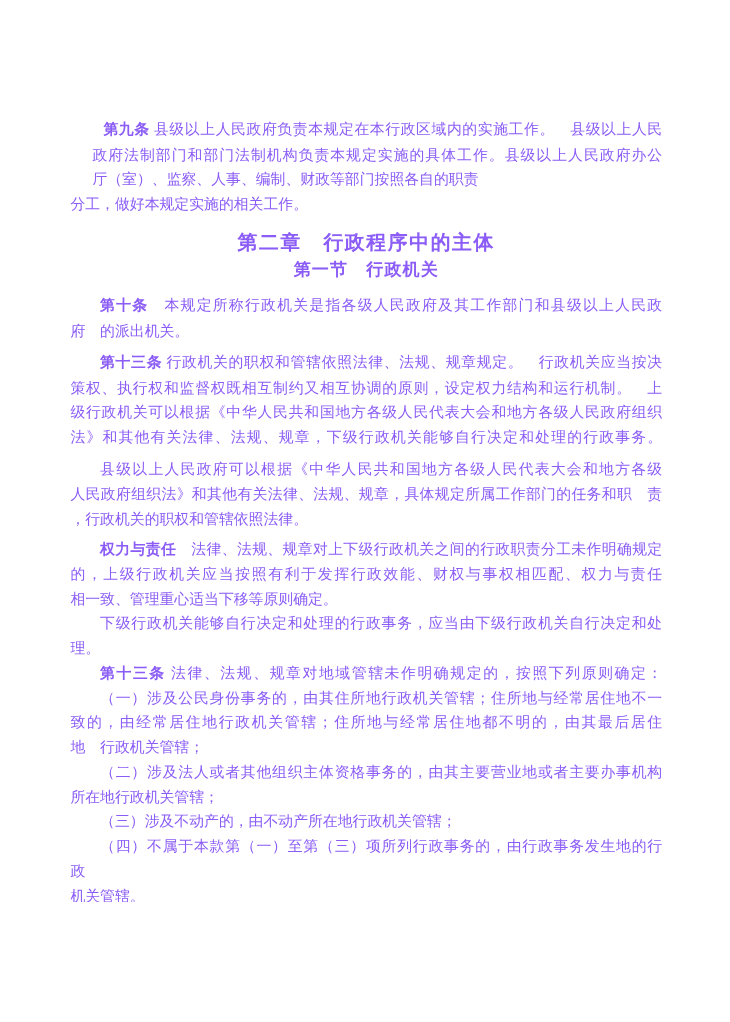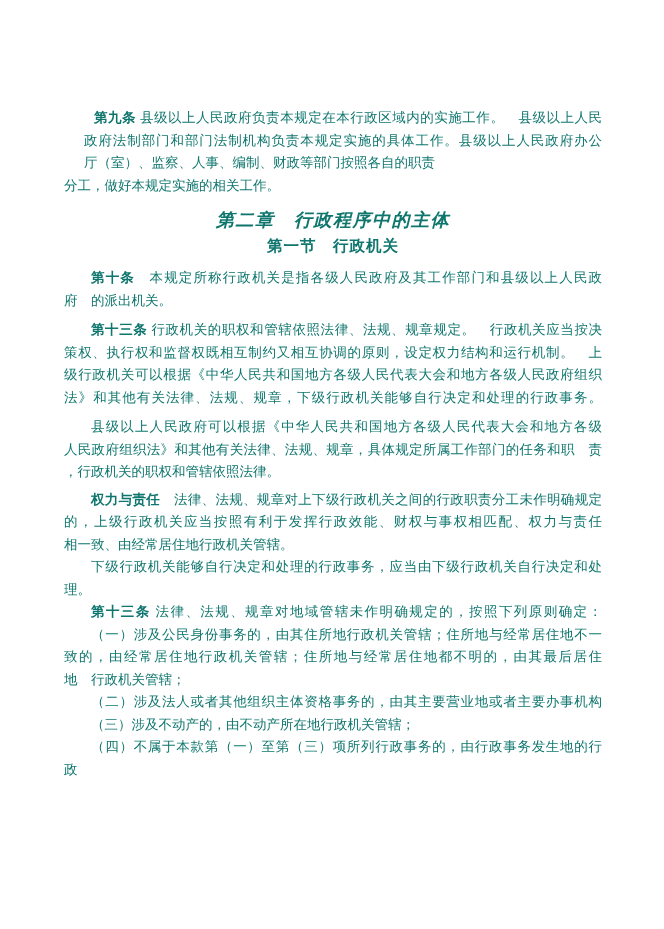--- a/index.html
+++ b/index.html
@@ -3,38 +3,38 @@
 <meta charset="utf-8">
 <style>
   html,body{margin:0;padding:0;background:#ffffff;}
   .page{
     position:relative;
     width:664px;height:820px;
     background:#ffffff;
     overflow:hidden;
     box-sizing:border-box;
     padding:107px 62px 0 64px;
-    color:#0f766e;
+    color:#8b5cf6;
     font-family:"Liberation Serif","DejaVu Serif",serif;
     font-size:13.5px;
     line-height:22.5px;
   }
   .block{margin:0;}
   .line{text-align:left;}
   .line.full{text-align:justify;text-align-last:justify;}
   .b{font-weight:700;}
   
   .body .line.first{text-indent:27px;}
   .quote{margin-left:20px;}
   .quote .line.first{text-indent:10px;}
   .flush .line{text-indent:0;}
   .chapter .line{
     text-align-last:center;
     font-size:18px;line-height:26px;
-    font-style:italic;font-weight:600;
+    font-weight:600;
     letter-spacing:1.5px;
   }
   .section .line{
     text-align:left;text-align-last:center;
     font-family:"Liberation Sans","DejaVu Sans",sans-serif;
     font-size:15.5px;line-height:22px;
     font-weight:700;letter-spacing:1px;
   }
   
   [data-name="chapter-heading"]{margin-top:10px;}
@@ -75,37 +75,39 @@
         <div class="line full" data-name="article-11-paragraph-line-4">法》和其他有关法律、法规、规章，下级行政机关能够自行决定和处理的行政事务。</div>
       </div>
       <div class="block body" data-name="article-11-paragraph-2">
         <div class="line first full" data-name="article-11-paragraph-2-line-1">县级以上人民政府可以根据《中华人民共和国地方各级人民代表大会和地方各级</div>
         <div class="line full" data-name="article-11-paragraph-2-line-2">人民政府组织法》和其他有关法律、法规、规章，具体规定所属工作部门的任务和职　责</div>
         <div class="line" data-name="article-11-paragraph-2-line-3">，行政机关的职权和管辖依照法律。</div>
       </div>
       <div class="block body" data-name="article-12-paragraph">
         <div class="line first full" data-name="article-12-paragraph-line-1"><span class="b" data-name="article-number">权力与责任</span>　法律、法规、规章对上下级行政机关之间的行政职责分工未作明确规定</div>
         <div class="line full" data-name="article-12-paragraph-line-2">的，上级行政机关应当按照有利于发挥行政效能、财权与事权相匹配、权力与责任</div>
-        <div class="line" data-name="article-12-paragraph-line-3">相一致、由经常居住地行政机关管辖。</div>
+        <div class="line" data-name="article-12-paragraph-line-3">相一致、管理重心适当下移等原则确定。</div>
       </div>
       <div class="block body" data-name="article-12-paragraph-2">
         <div class="line first full" data-name="article-12-paragraph-2-line-1">下级行政机关能够自行决定和处理的行政事务，应当由下级行政机关自行决定和处</div>
         <div class="line" data-name="article-12-paragraph-2-line-2">理。</div>
       </div>
       <div class="block body" data-name="article-13-paragraph">
         <div class="line first full" data-name="article-13-paragraph-line-1"><span class="b" data-name="article-number">第十三条</span> 法律、法规、规章对地域管辖未作明确规定的，按照下列原则确定：</div>
       </div>
       <div class="block body" data-name="article-13-item-1">
         <div class="line first full" data-name="article-13-item-1-line-1">（一）涉及公民身份事务的，由其住所地行政机关管辖；住所地与经常居住地不一</div>
         <div class="line full" data-name="article-13-item-1-line-2">致的，由经常居住地行政机关管辖；住所地与经常居住地都不明的，由其最后居住</div>
         <div class="line" data-name="article-13-item-1-line-3">地　行政机关管辖；</div>
       </div>
       <div class="block body" data-name="article-13-item-2">
         <div class="line first full" data-name="article-13-item-2-line-1">（二）涉及法人或者其他组织主体资格事务的，由其主要营业地或者主要办事机构</div>
+        <div class="line" data-name="article-13-item-2-line-2">所在地行政机关管辖；</div>
       </div>
       <div class="block body" data-name="article-13-item-3">
         <div class="line first" data-name="article-13-item-3-line-1">（三）涉及不动产的，由不动产所在地行政机关管辖；</div>
       </div>
       <div class="block body" data-name="article-13-item-4">
         <div class="line first full" data-name="article-13-item-4-line-1">（四）不属于本款第（一）至第（三）项所列行政事务的，由行政事务发生地的行　政</div>
+        <div class="line" data-name="article-13-item-4-line-2">机关管辖。</div>
       </div>
     </main>
 </div>
 
 </body></html>

